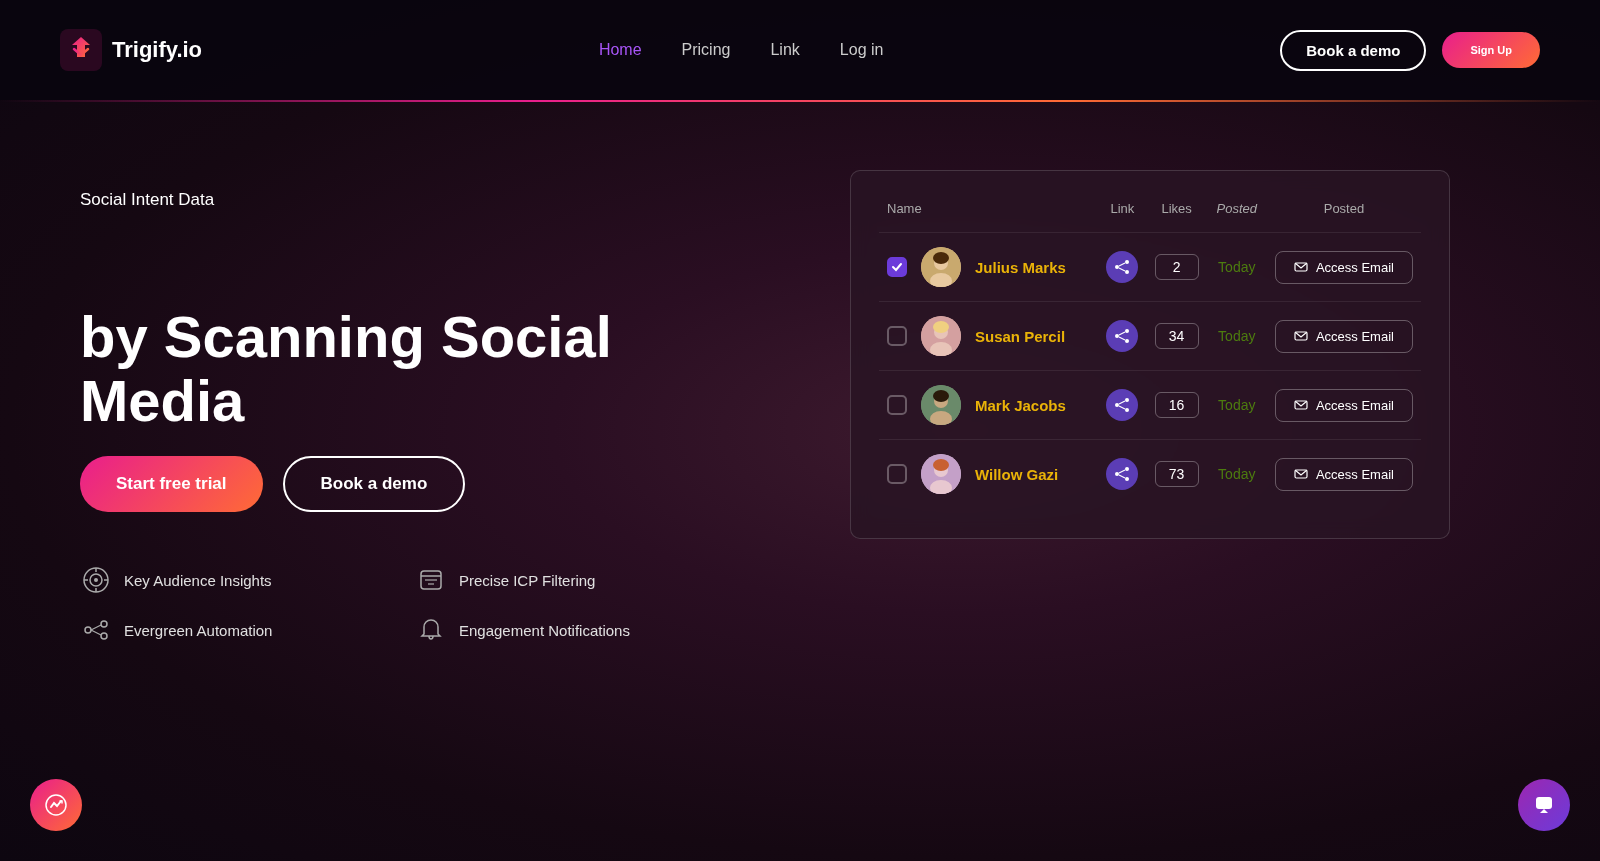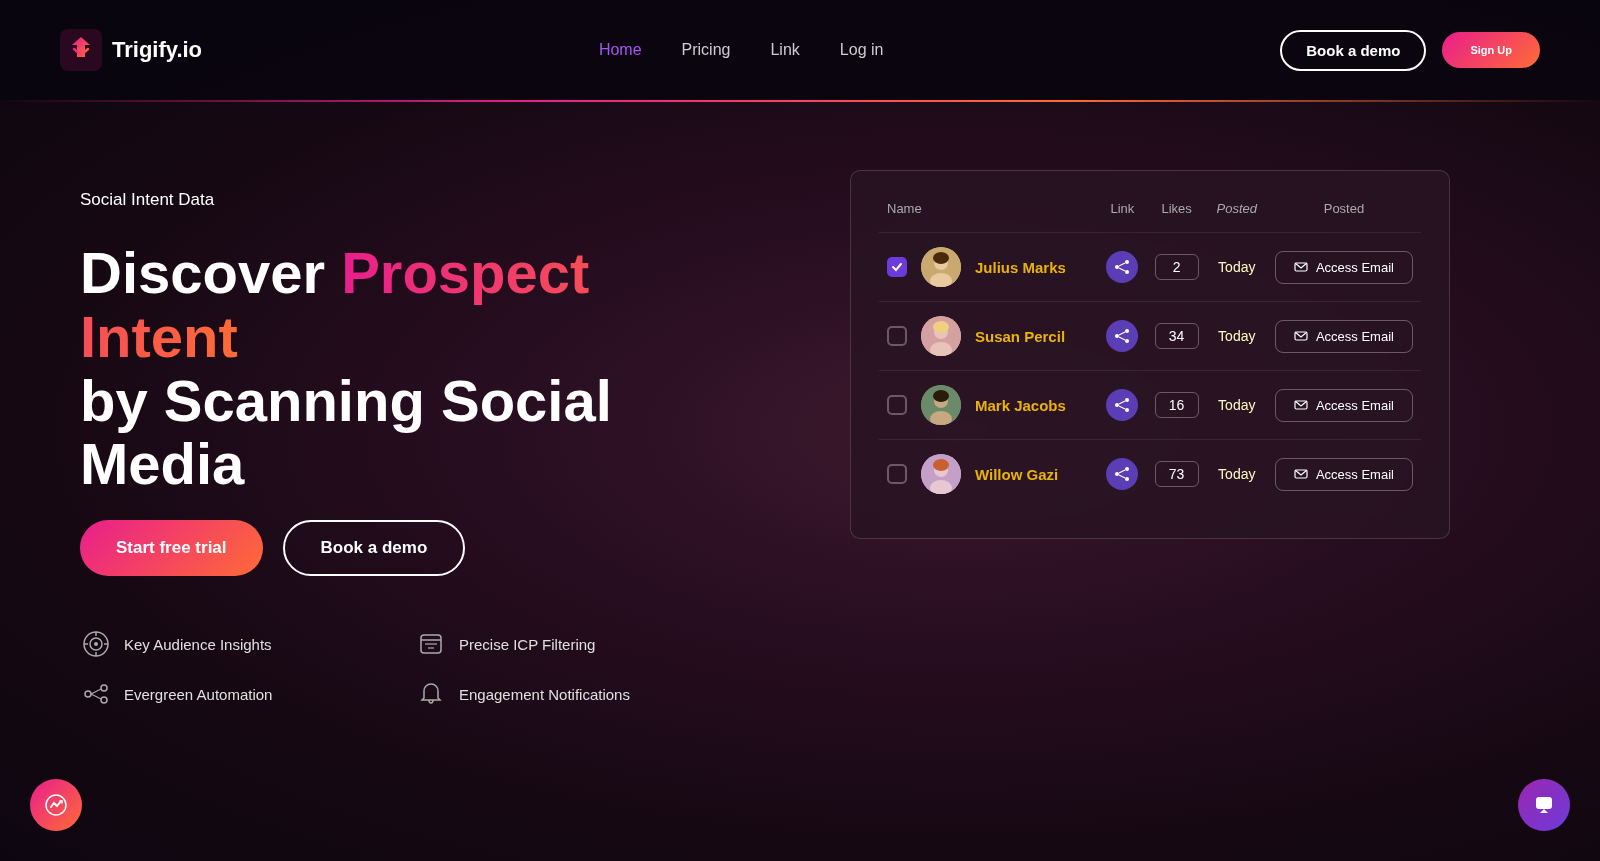--- a/index.html
+++ b/index.html
@@ -304,21 +304,21 @@
       border-radius: 6px;
       padding: 4px 12px;
       font-size: 14px;
       color: #fff;
       text-align: center;
       min-width: 44px;
     }
 
     .posted-text {
       font-size: 14px;
-      color: #fef9c3;
+      color: #4d7c0f;
       white-space: nowrap;
     }
 
     .access-btn {
       display: flex;
       align-items: center;
       gap: 8px;
       padding: 8px 18px;
       border: 1px solid rgba(255,255,255,0.3);
       border-radius: 8px;
@@ -399,21 +399,20 @@
     <button class="btn-signup">Sign Up</button>
   </div>
 </nav>
 
 <div class="main">
 
   <div class="hero-left">
     <p class="subtitle">Social Intent Data</p>
 
     <h1 class="hero-title">
-      <span>Discover <span class="gradient-text">Prospect Intent</span></span>
       <br>
       <span>by Scanning Social Media</span>
     </h1>
 
 
     <div class="hero-buttons">
       <button class="btn-trial">Start free trial</button>
       <button class="btn-demo-hero">Book a demo</button>
     </div>
 

